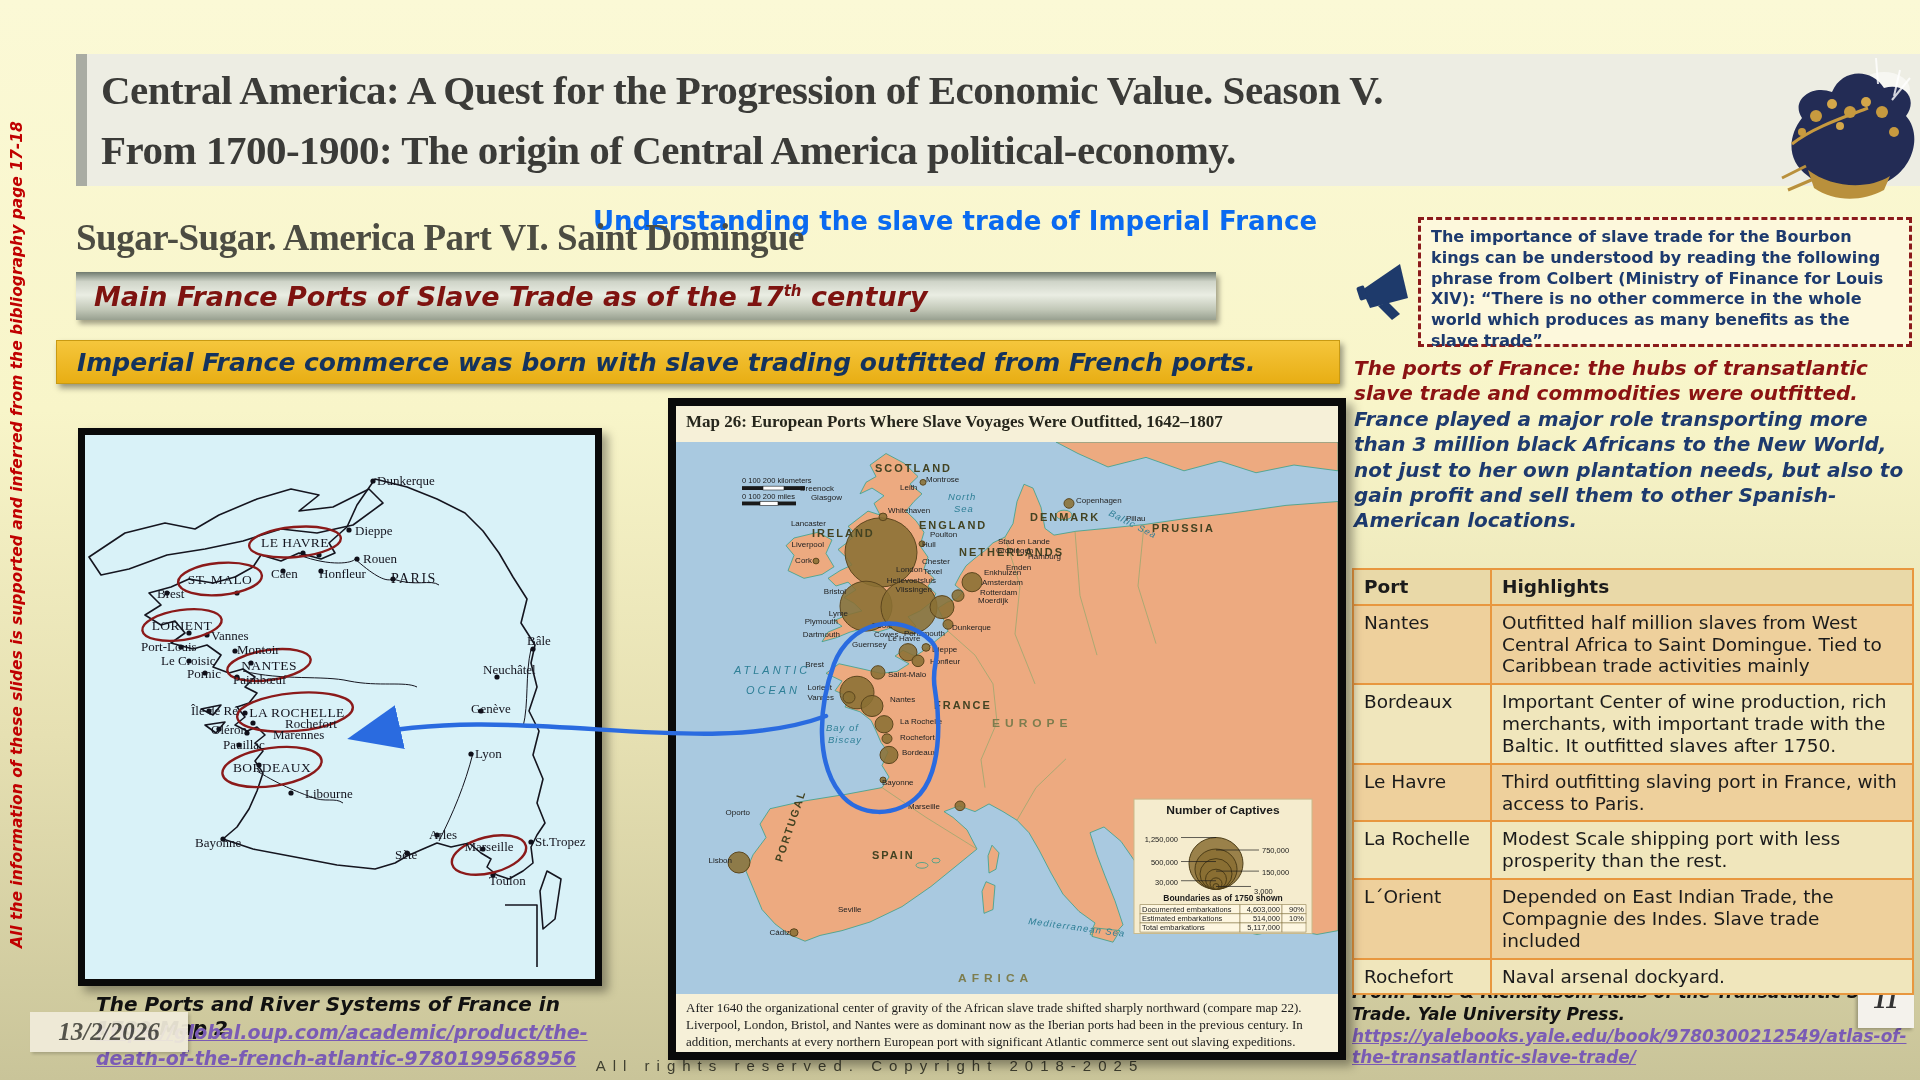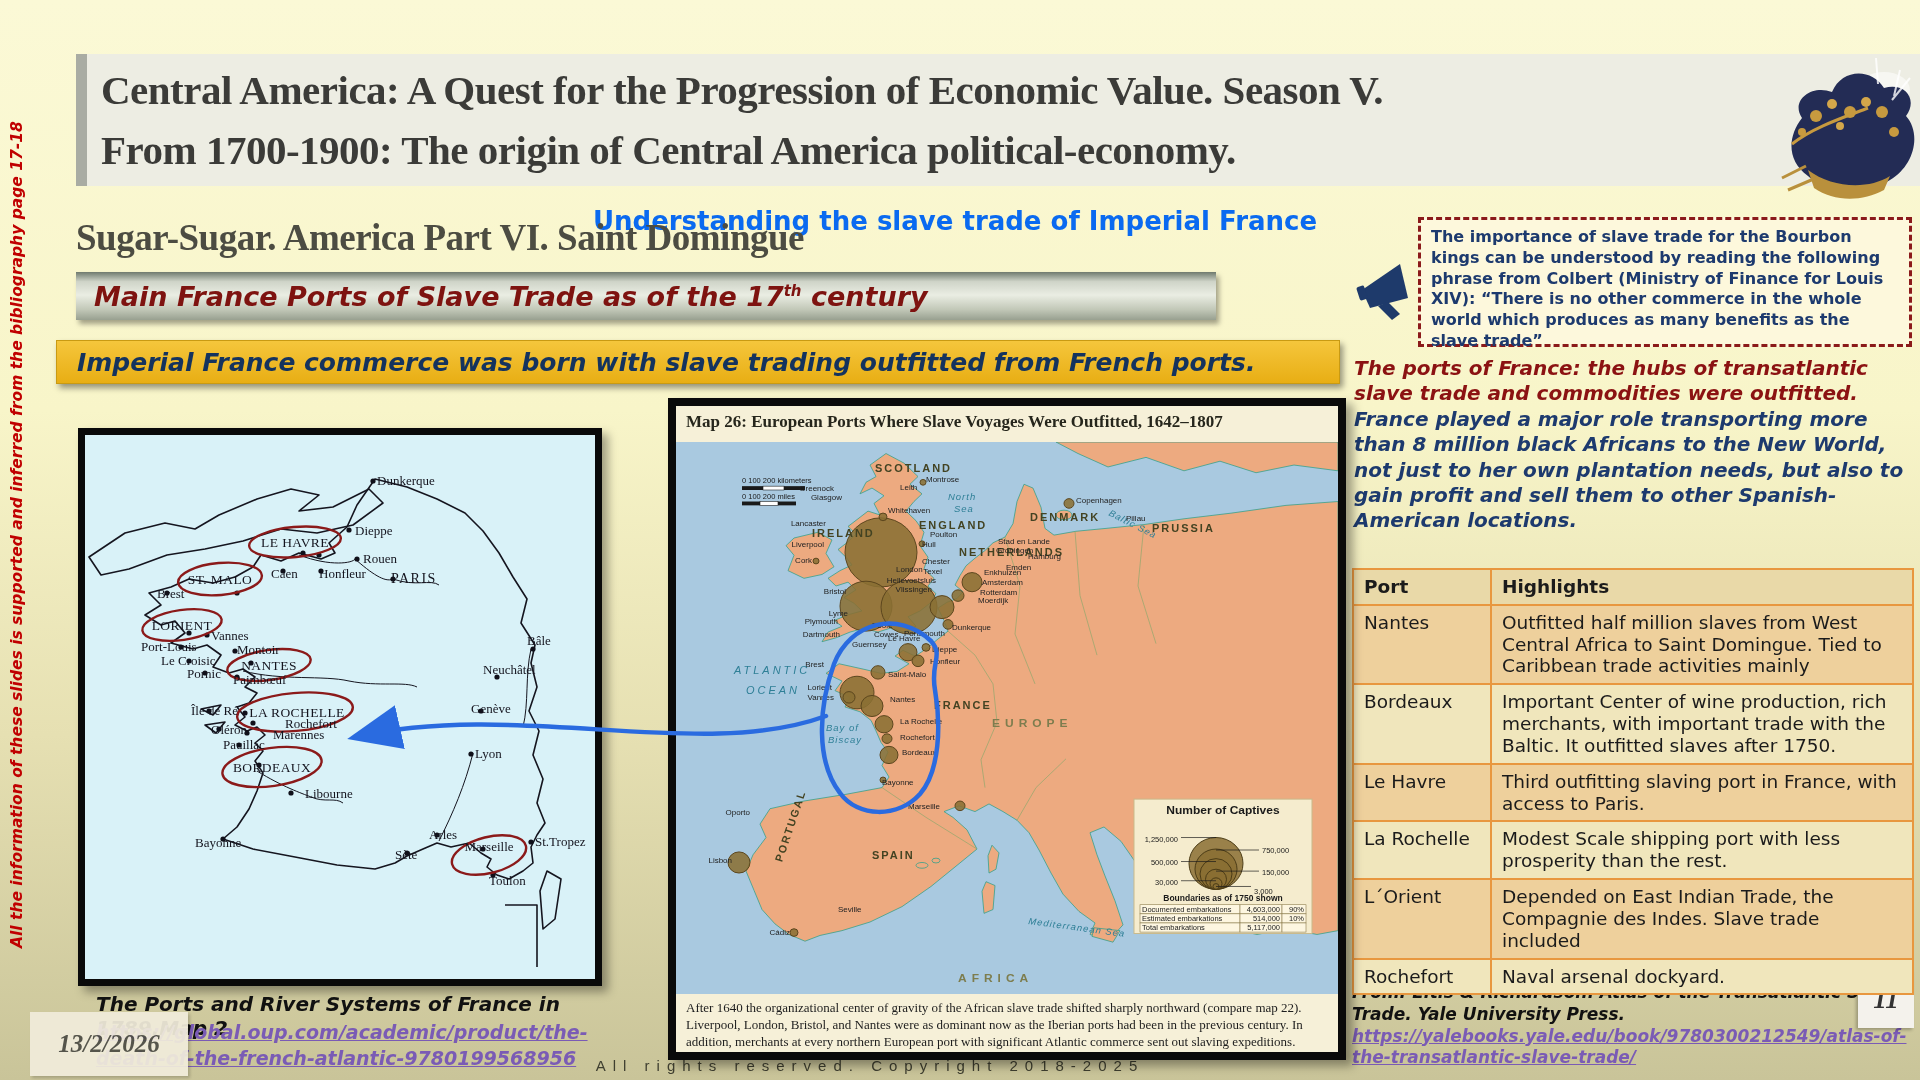--- a/index.html
+++ b/index.html
@@ -34,21 +34,21 @@
   #lm-svg text.big{font-size:13.5px;letter-spacing:.4px;}
   #lm-svg text.cap{font-size:14px;letter-spacing:1.5px;}
   #lm-svg ellipse{fill:none;stroke:#8b1a1a;stroke-width:2.4;}
   #lm-svg circle{fill:#10101a;}
   #lm-svg .coast{fill:none;stroke:#15151f;stroke-width:1.6;stroke-linejoin:round;}
   #lm-svg .river{fill:none;stroke:#15151f;stroke-width:1;}
   .left-caption{position:absolute;left:96px;top:992px;width:560px;font-family:"DejaVu Sans",sans-serif;
     font-size:20px;font-weight:bold;font-style:italic;color:#111;z-index:2;}
   .left-link{position:absolute;left:96px;top:1020px;width:540px;font-family:"DejaVu Sans",sans-serif;
     font-size:19px;font-weight:bold;font-style:italic;color:#7a5bb5;text-decoration:underline;line-height:1.35;z-index:2;word-wrap:break-word;}
-  .date-stamp{position:absolute;left:30px;top:1012px;width:158px;height:64px;background:#f1ecdb;opacity:.93;
+  .date-stamp{position:absolute;left:30px;top:1012px;width:158px;height:40px;background:#f1ecdb;opacity:.93;
     display:flex;align-items:center;justify-content:center;font-family:"Liberation Serif",serif;font-style:italic;
     font-weight:bold;font-size:25px;color:#4c4c45;z-index:3;box-shadow:2px 2px 3px rgba(0,0,0,.2);}
   
   .center-map{position:absolute;left:668px;top:398px;width:678px;height:662px;border:8px solid #0a0a0a;
     box-sizing:border-box;background:#f6f0d8;z-index:2;box-shadow:7px 6px 9px rgba(0,0,0,.35);}
   .cm-title{height:30px;font-family:"Liberation Serif",serif;font-weight:bold;font-size:17px;color:#26261c;padding:6px 8px 0 10px;}
   #cm-svg{width:662px;height:552px;display:block;}
   #cm-svg text{font-family:"Liberation Sans",sans-serif;font-size:8px;fill:#222;}
   #cm-svg text.country{font-size:11px;font-weight:bold;fill:#434322;letter-spacing:2px;}
   #cm-svg text.country2{font-size:12px;font-weight:bold;fill:#7d7d4e;letter-spacing:5px;}
@@ -125,21 +125,21 @@
   </svg>
 
   <svg class="megaphone" viewBox="0 0 62 64">
     <polygon points="6,30 44,4 52,38 14,48" fill="#1e3a6b"></polygon>
     <path d="M22 46 L36 60 L44 54 L32 42 Z" fill="#1e3a6b"></path>
     <rect x="2" y="26" width="8" height="14" rx="2" fill="#1e3a6b" transform="rotate(-18 6 33)"></rect>
   </svg>
   <div class="quote-box">The importance of slave trade for the Bourbon kings can be understood by reading the following phrase from Colbert (Ministry of Finance for Louis XIV): “There is no other commerce in the whole world which produces as many benefits as the slave trade”</div>
 
   <div class="intro">
-    <span class="lead">The ports of France: the hubs of transatlantic slave trade and commodities were outfitted. </span><span class="rest">France played a major role transporting more than 8 million black Africans to the New World, not just to her own plantation needs, but also to gain profit and sell them to other Spanish-American locations.</span>
+    <span class="lead">The ports of France: the hubs of transatlantic slave trade and commodities were outfitted. </span><span class="rest">France played a major role transporting more than 3 million black Africans to the New World, not just to her own plantation needs, but also to gain profit and sell them to other Spanish-American locations.</span>
   </div>
 
   <table class="ports-table">
     <thead>
         <tr id="pt-head">
           <th class="col-port">Port</th>
           <th>Highlights</th>
         </tr>
       </thead>
     <tbody id="pt-body">

